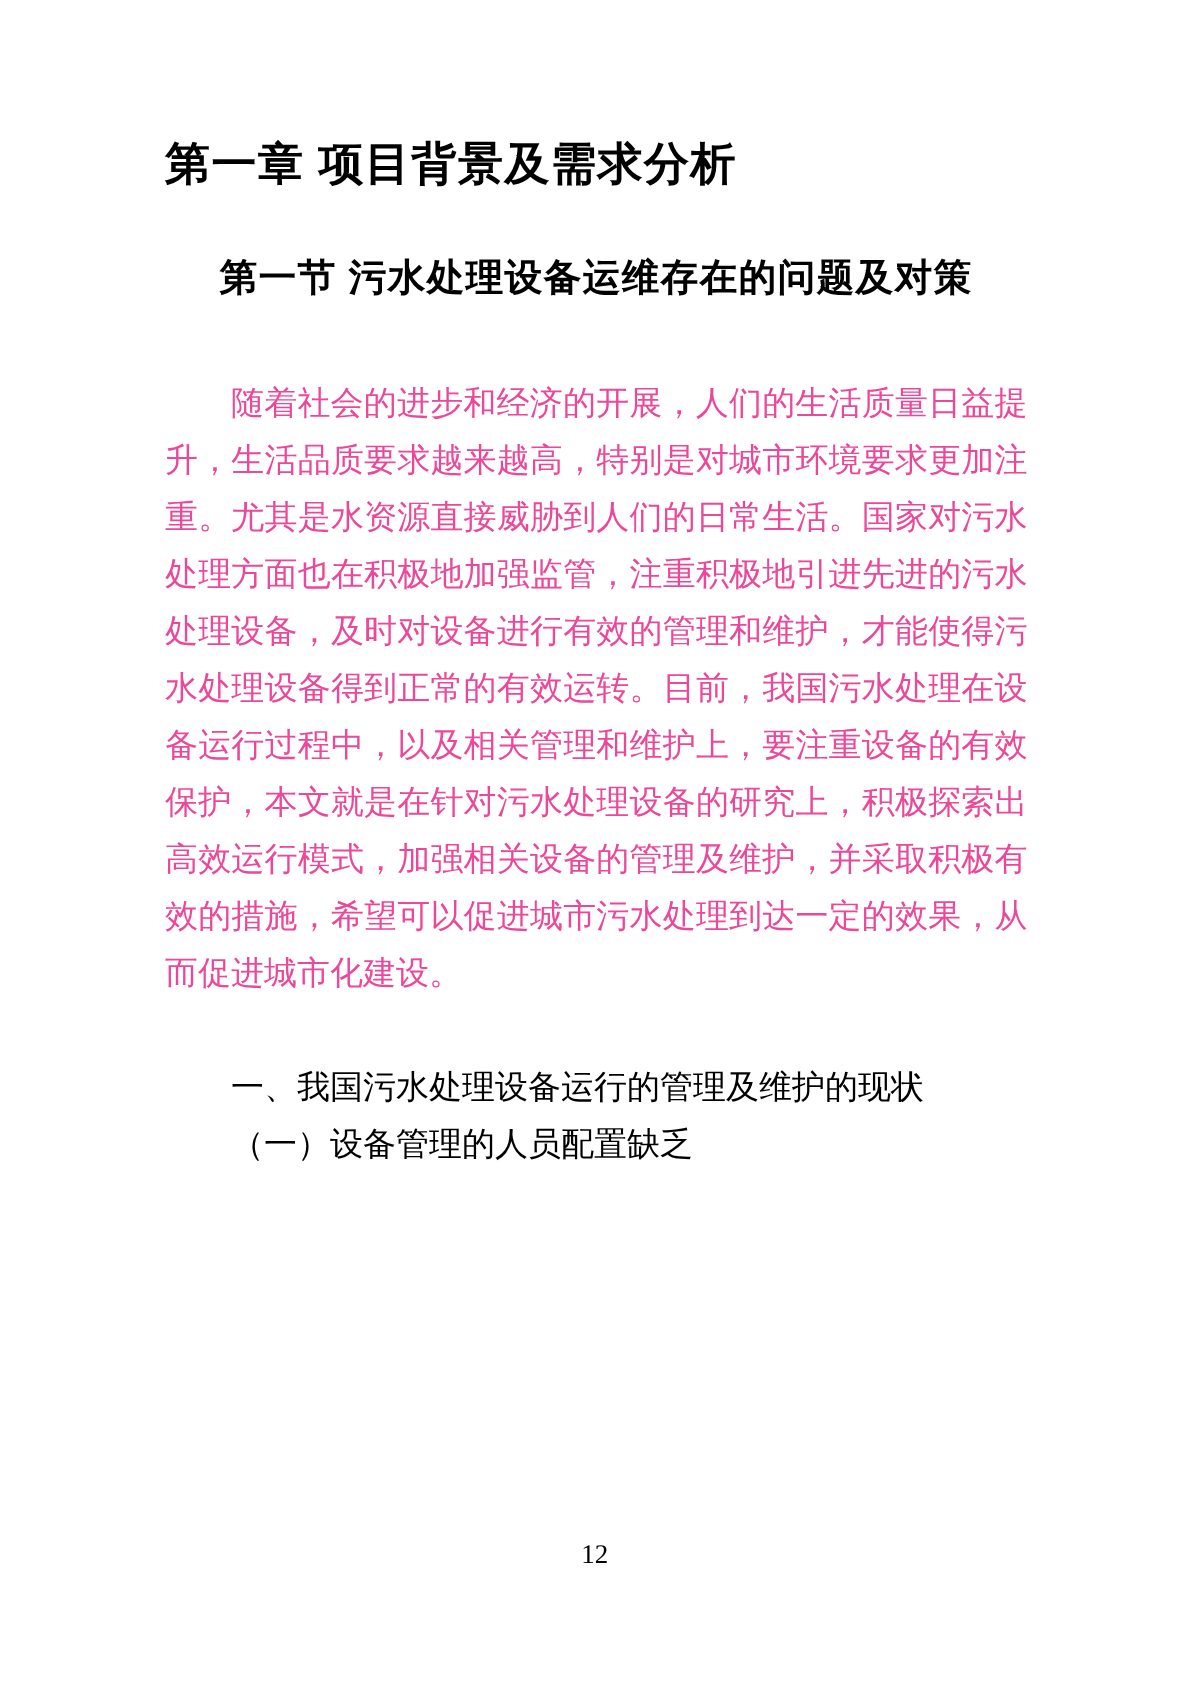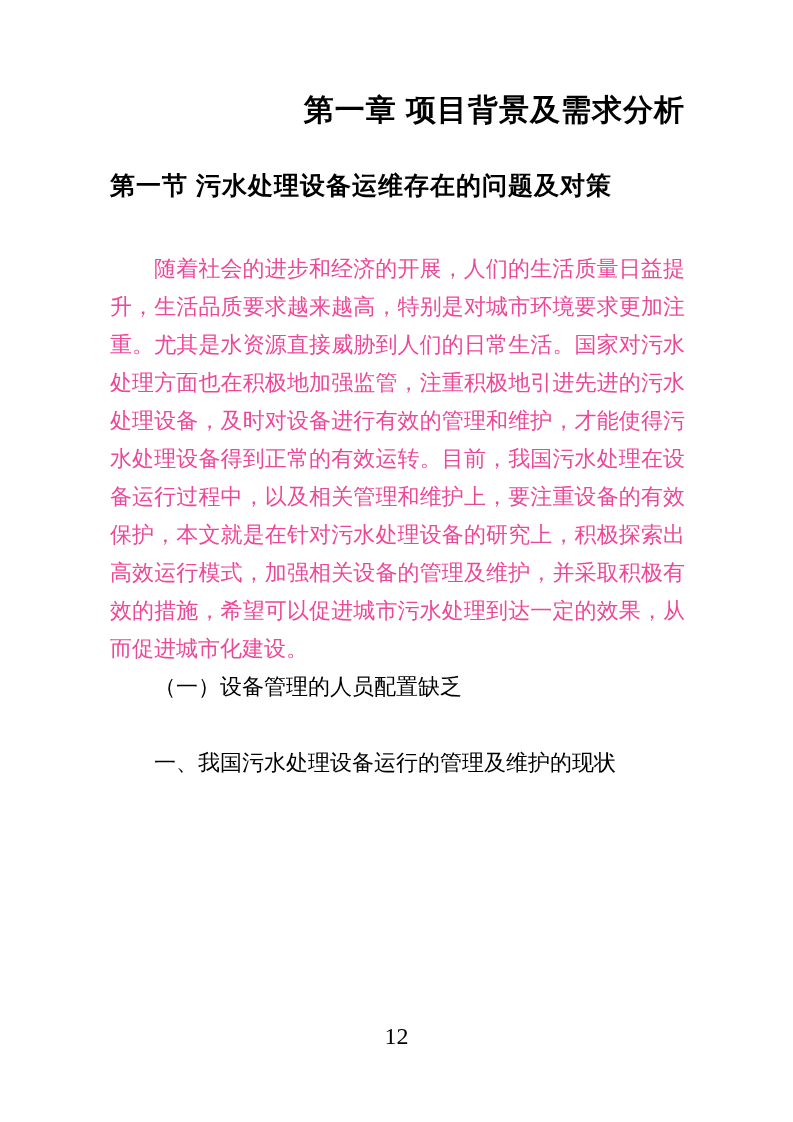--- a/index.html
+++ b/index.html
@@ -18,30 +18,31 @@
     font-family: "Liberation Serif", "DejaVu Serif", serif;
   }
   .content {
     position: absolute;
     left: 110px;
     right: 108px;
     top: 0;
   }
   h1.chapter-title {
     margin: 92px 0 0 0;
-    text-align: right;
+    text-align: left;
     font-family: "Liberation Sans", "DejaVu Sans", sans-serif;
     font-weight: 700;
     font-size: 30px;
     line-height: 36px;
     letter-spacing: 1px;
     color: #000000;
   }
   h2.section-title {
     margin: 42px 0 0 0;
+    text-align: center;
     font-family: "Liberation Sans", "DejaVu Sans", sans-serif;
     font-weight: 700;
     font-size: 25px;
     line-height: 30px;
     letter-spacing: 1px;
     color: #000000;
   }
   p.body-para {
     margin: 0;
     font-size: 22px;
@@ -64,30 +65,30 @@
   }
   p.sub-heading.spaced {
     margin-top: 38px;
   }
   .page-number {
     position: absolute;
     left: 0;
     right: 0;
     top: 1024px;
     text-align: center;
-    font-size: 24px;
+    font-size: 18px;
     line-height: 24px;
     color: #000000;
   }
 </style>
 </head>
 <body>
 
 <div class="page">
   <div class="content">
     <h1 class="chapter-title">第一章 项目背景及需求分析</h1>
     <h2 class="section-title">第一节 污水处理设备运维存在的问题及对策</h2>
     <p class="body-para first-para">随着社会的进步和经济的开展，人们的生活质量日益提升，生活品质要求越来越高，特别是对城市环境要求更加注重。尤其是水资源直接威胁到人们的日常生活。国家对污水处理方面也在积极地加强监管，注重积极地引进先进的污水处理设备，及时对设备进行有效的管理和维护，才能使得污水处理设备得到正常的有效运转。目前，我国污水处理在设备运行过程中，以及相关管理和维护上，要注重设备的有效保护，本文就是在针对污水处理设备的研究上，积极探索出高效运行模式，加强相关设备的管理及维护，并采取积极有效的措施，希望可以促进城市污水处理到达一定的效果，从而促进城市化建设。</p>
+    <p class="sub-heading spaced">一、我国污水处理设备运行的管理及维护的现状</p>
     <p class="sub-heading">（一）设备管理的人员配置缺乏</p>
-    <p class="sub-heading spaced">一、我国污水处理设备运行的管理及维护的现状</p>
   </div>
   <div class="page-number">12</div>
 </div>
 
 </body></html>

